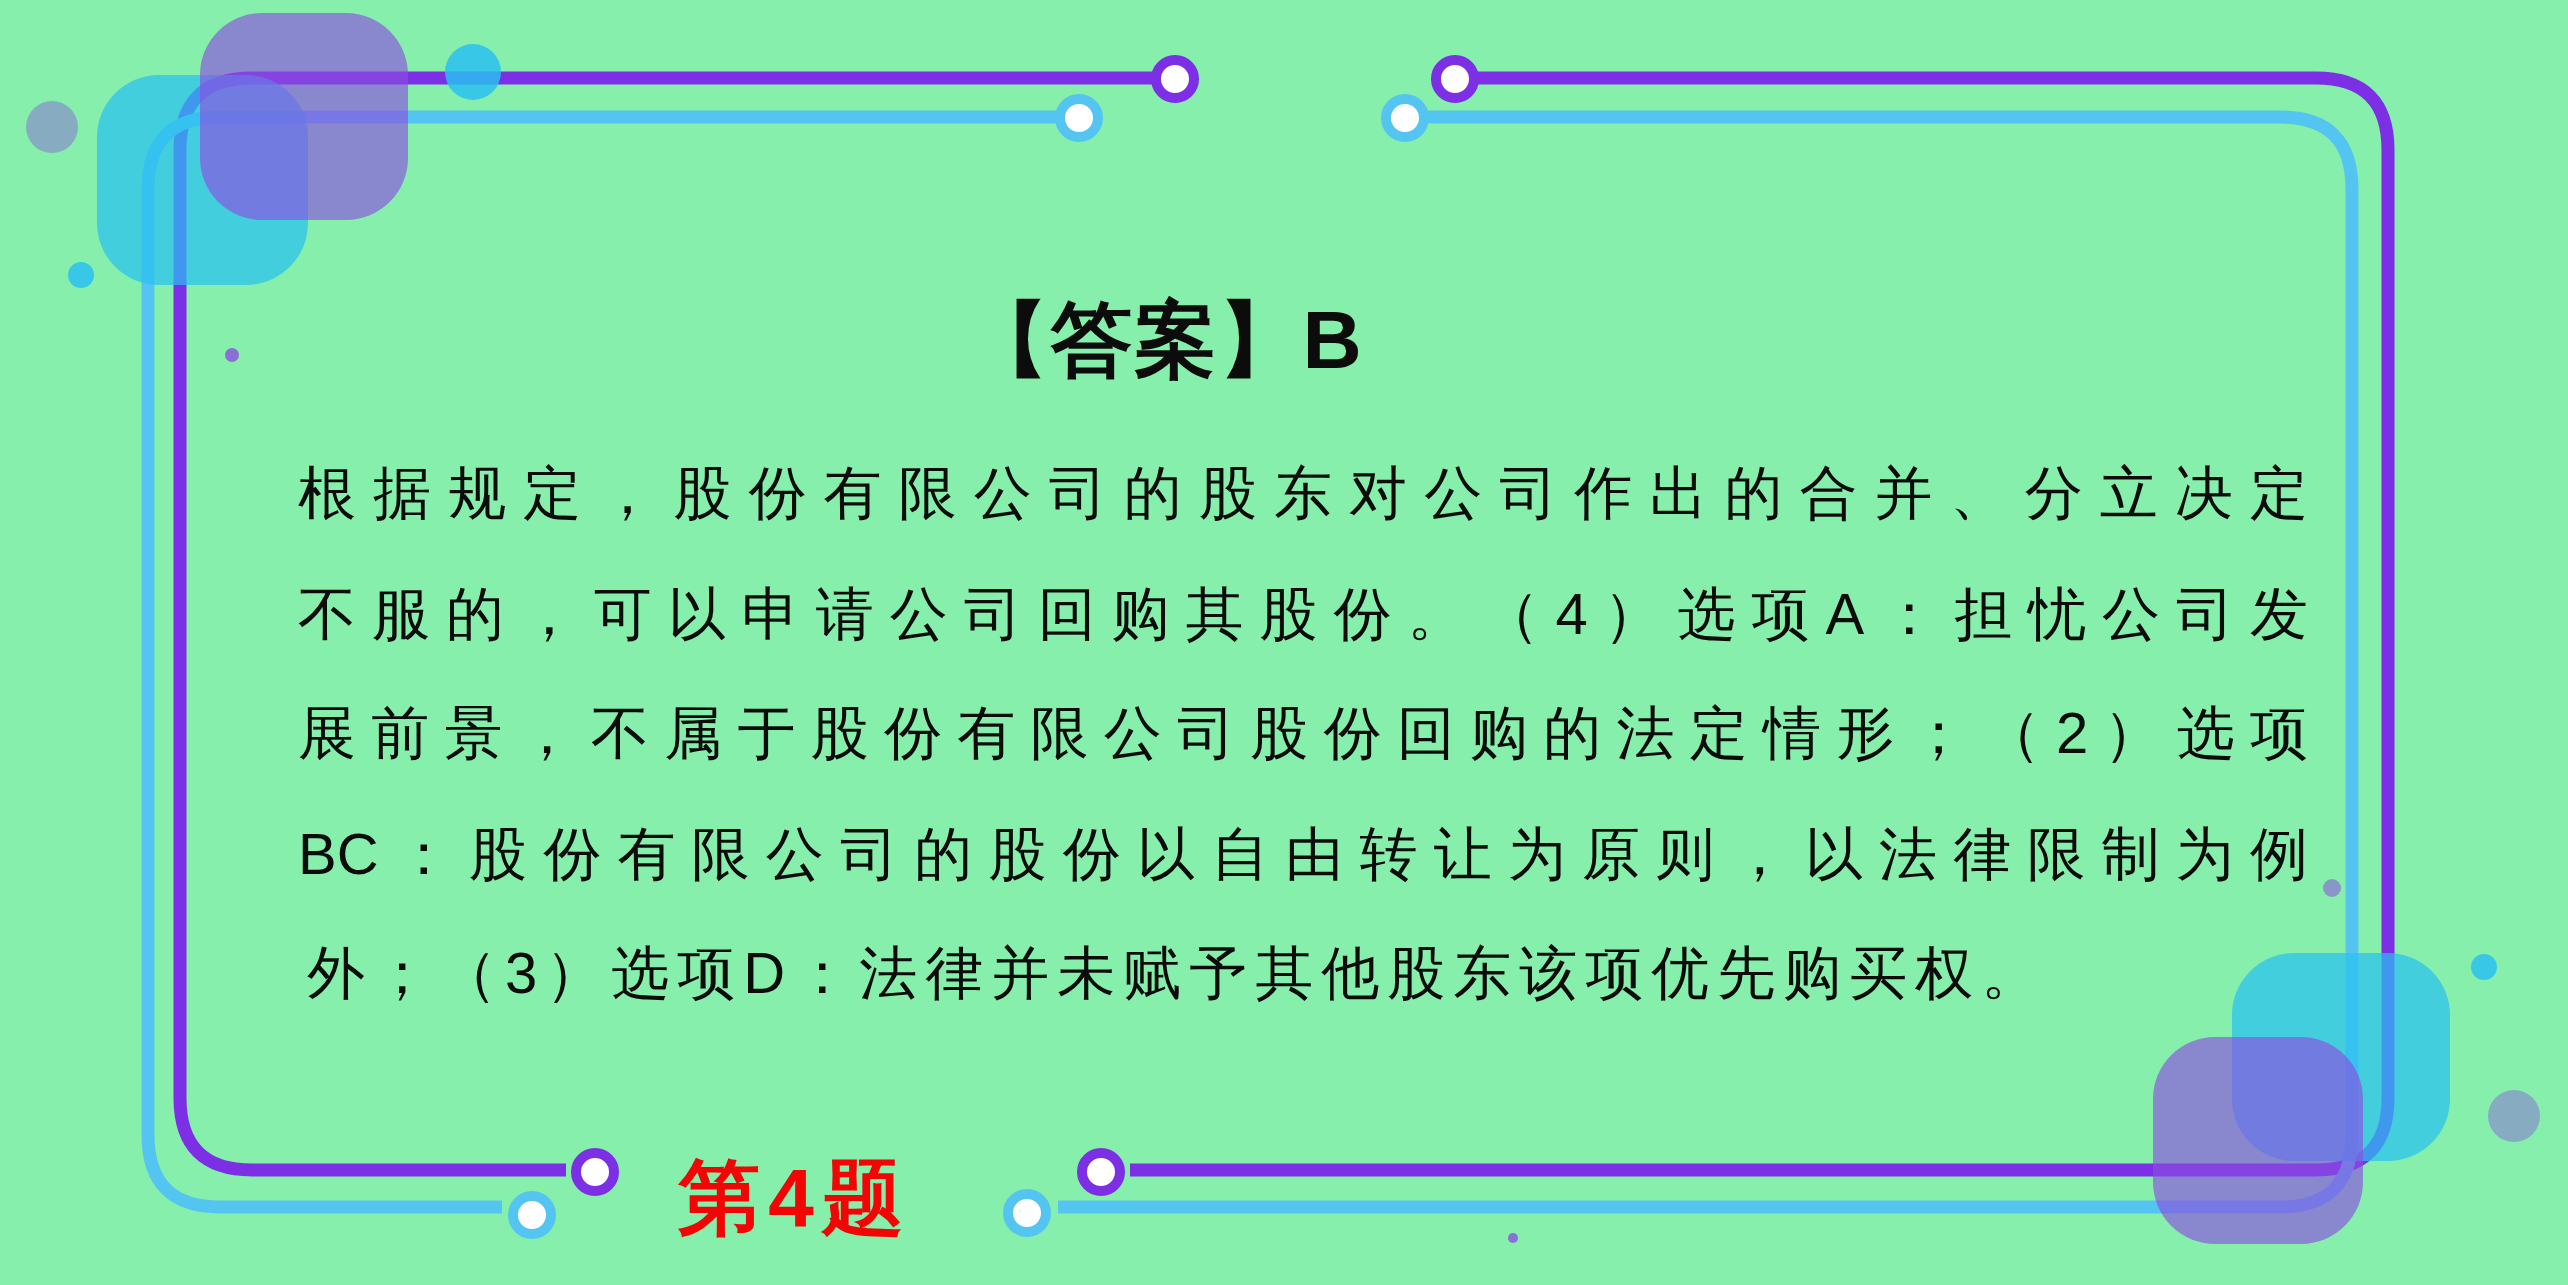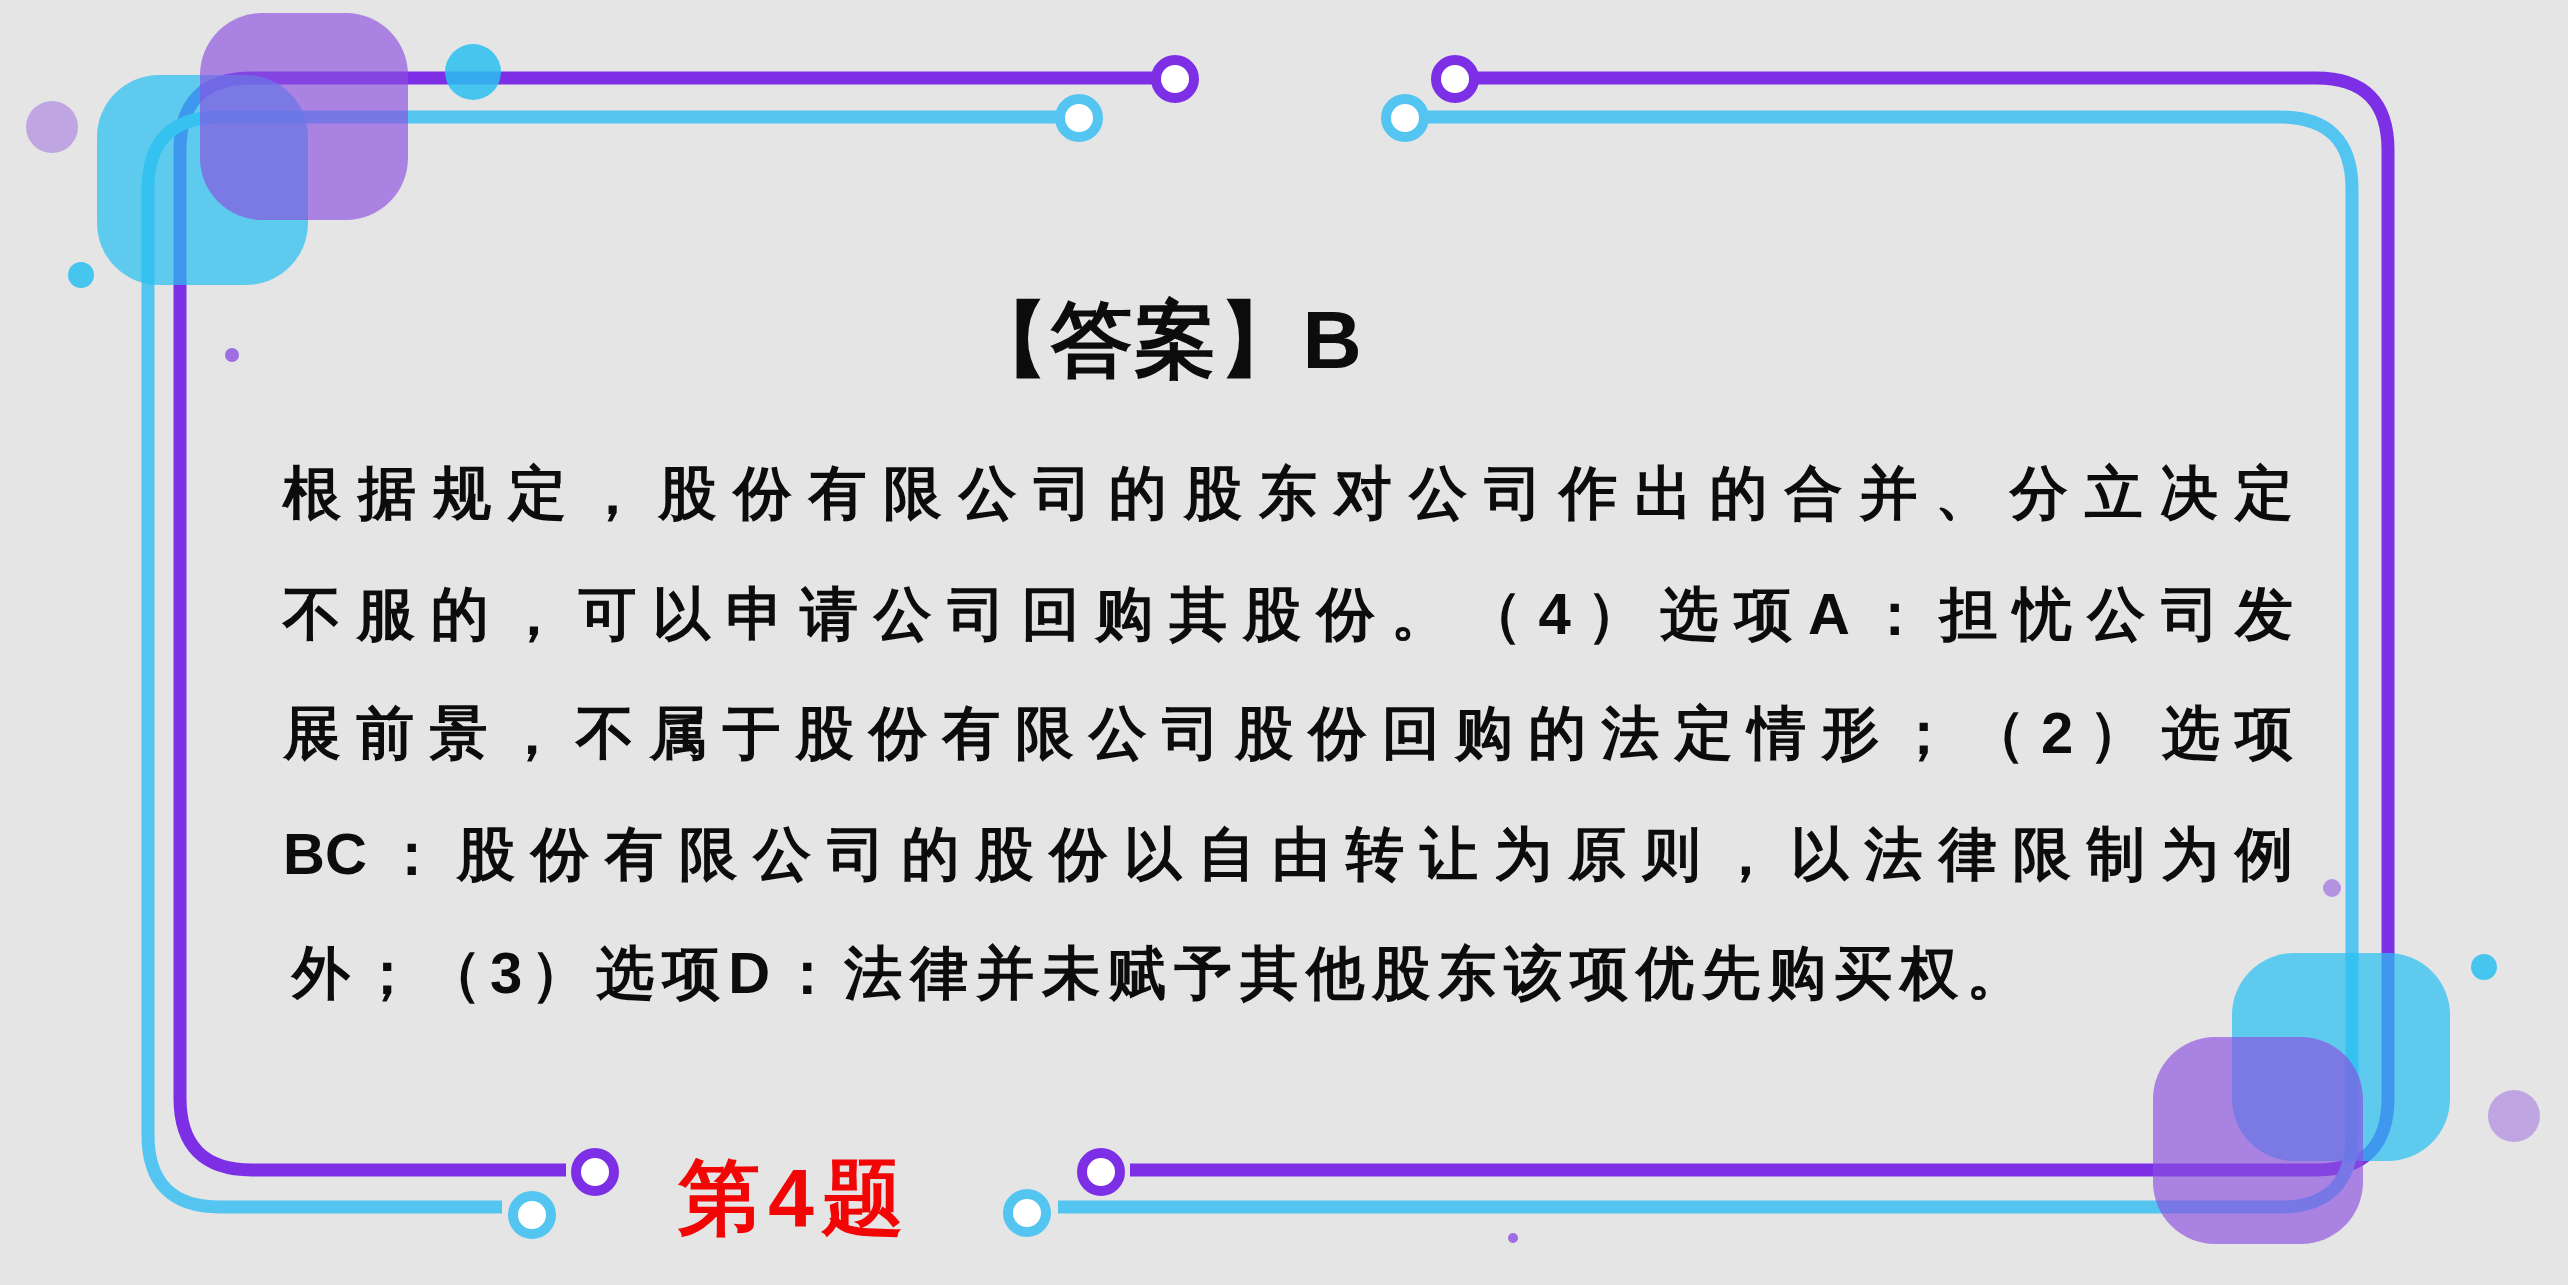--- a/index.html
+++ b/index.html
@@ -2,21 +2,21 @@
 <html style="--frame-purple: #7C2FE4; --frame-cyan: #54C5F0; --blob-purple: #8B4FE0; --blob-cyan: #2AC0F1; --label-red: #F20505; --text-black: #0C0C0C;"><head>
 <meta charset="utf-8">
 <style>
   html,body{margin:0;padding:0;}
   body{
     width:2568px;height:1285px;
     background:#ffffff;
     font-family:"Liberation Sans","DejaVu Sans",sans-serif;
     overflow:hidden;
   }
-  .stage{position:relative;width:2568px;height:1285px;background:#e5e5e5;}
+  .stage{position:relative;width:2568px;height:1285px;background:#86efac;}
   .deco{position:absolute;left:0;top:0;width:2568px;height:1285px;display:block;}
 
   
   .frame-purple{fill:none;stroke:var(--frame-purple);stroke-width:13;}
   .frame-cyan{fill:none;stroke:var(--frame-cyan);stroke-width:13;}
   .ring-purple{fill:#ffffff;stroke:var(--frame-purple);stroke-width:10;}
   .ring-cyan{fill:#ffffff;stroke:var(--frame-cyan);stroke-width:10;}
 
   
   .blob-cyan{fill:var(--blob-cyan);opacity:0.72;}
@@ -26,22 +26,22 @@
   .blob-purple-dot{fill:var(--blob-purple);opacity:0.8;}
   .blob-purple-dot-light{fill:var(--blob-purple);opacity:0.55;}
 
   .answer-title{
     position:absolute;left:0;top:286px;width:2330px;
     text-align:center;
     font-size:82px;font-weight:700;color:var(--text-black);
     letter-spacing:2px;white-space:nowrap;
   }
   .body-line{
-    position:absolute;left:283px;width:2010px;height:70px;
-    font-size:58px;font-weight:700;color:var(--text-black);
+    position:absolute;left:298px;width:2010px;height:70px;
+    font-size:58px;font-weight:400;color:var(--text-black);
     text-align:justify;text-align-last:justify;text-justify:inter-character;
     white-space:nowrap;
   }
   .body-line.last{text-align:left;text-align-last:left;letter-spacing:8px;}
   .line-0{top:455px;}
   .line-1{top:576px;}
   .line-2{top:695px;}
   .line-3{top:816px;}
   .line-4{top:935px;margin-left:9px;}
   .question-label{

